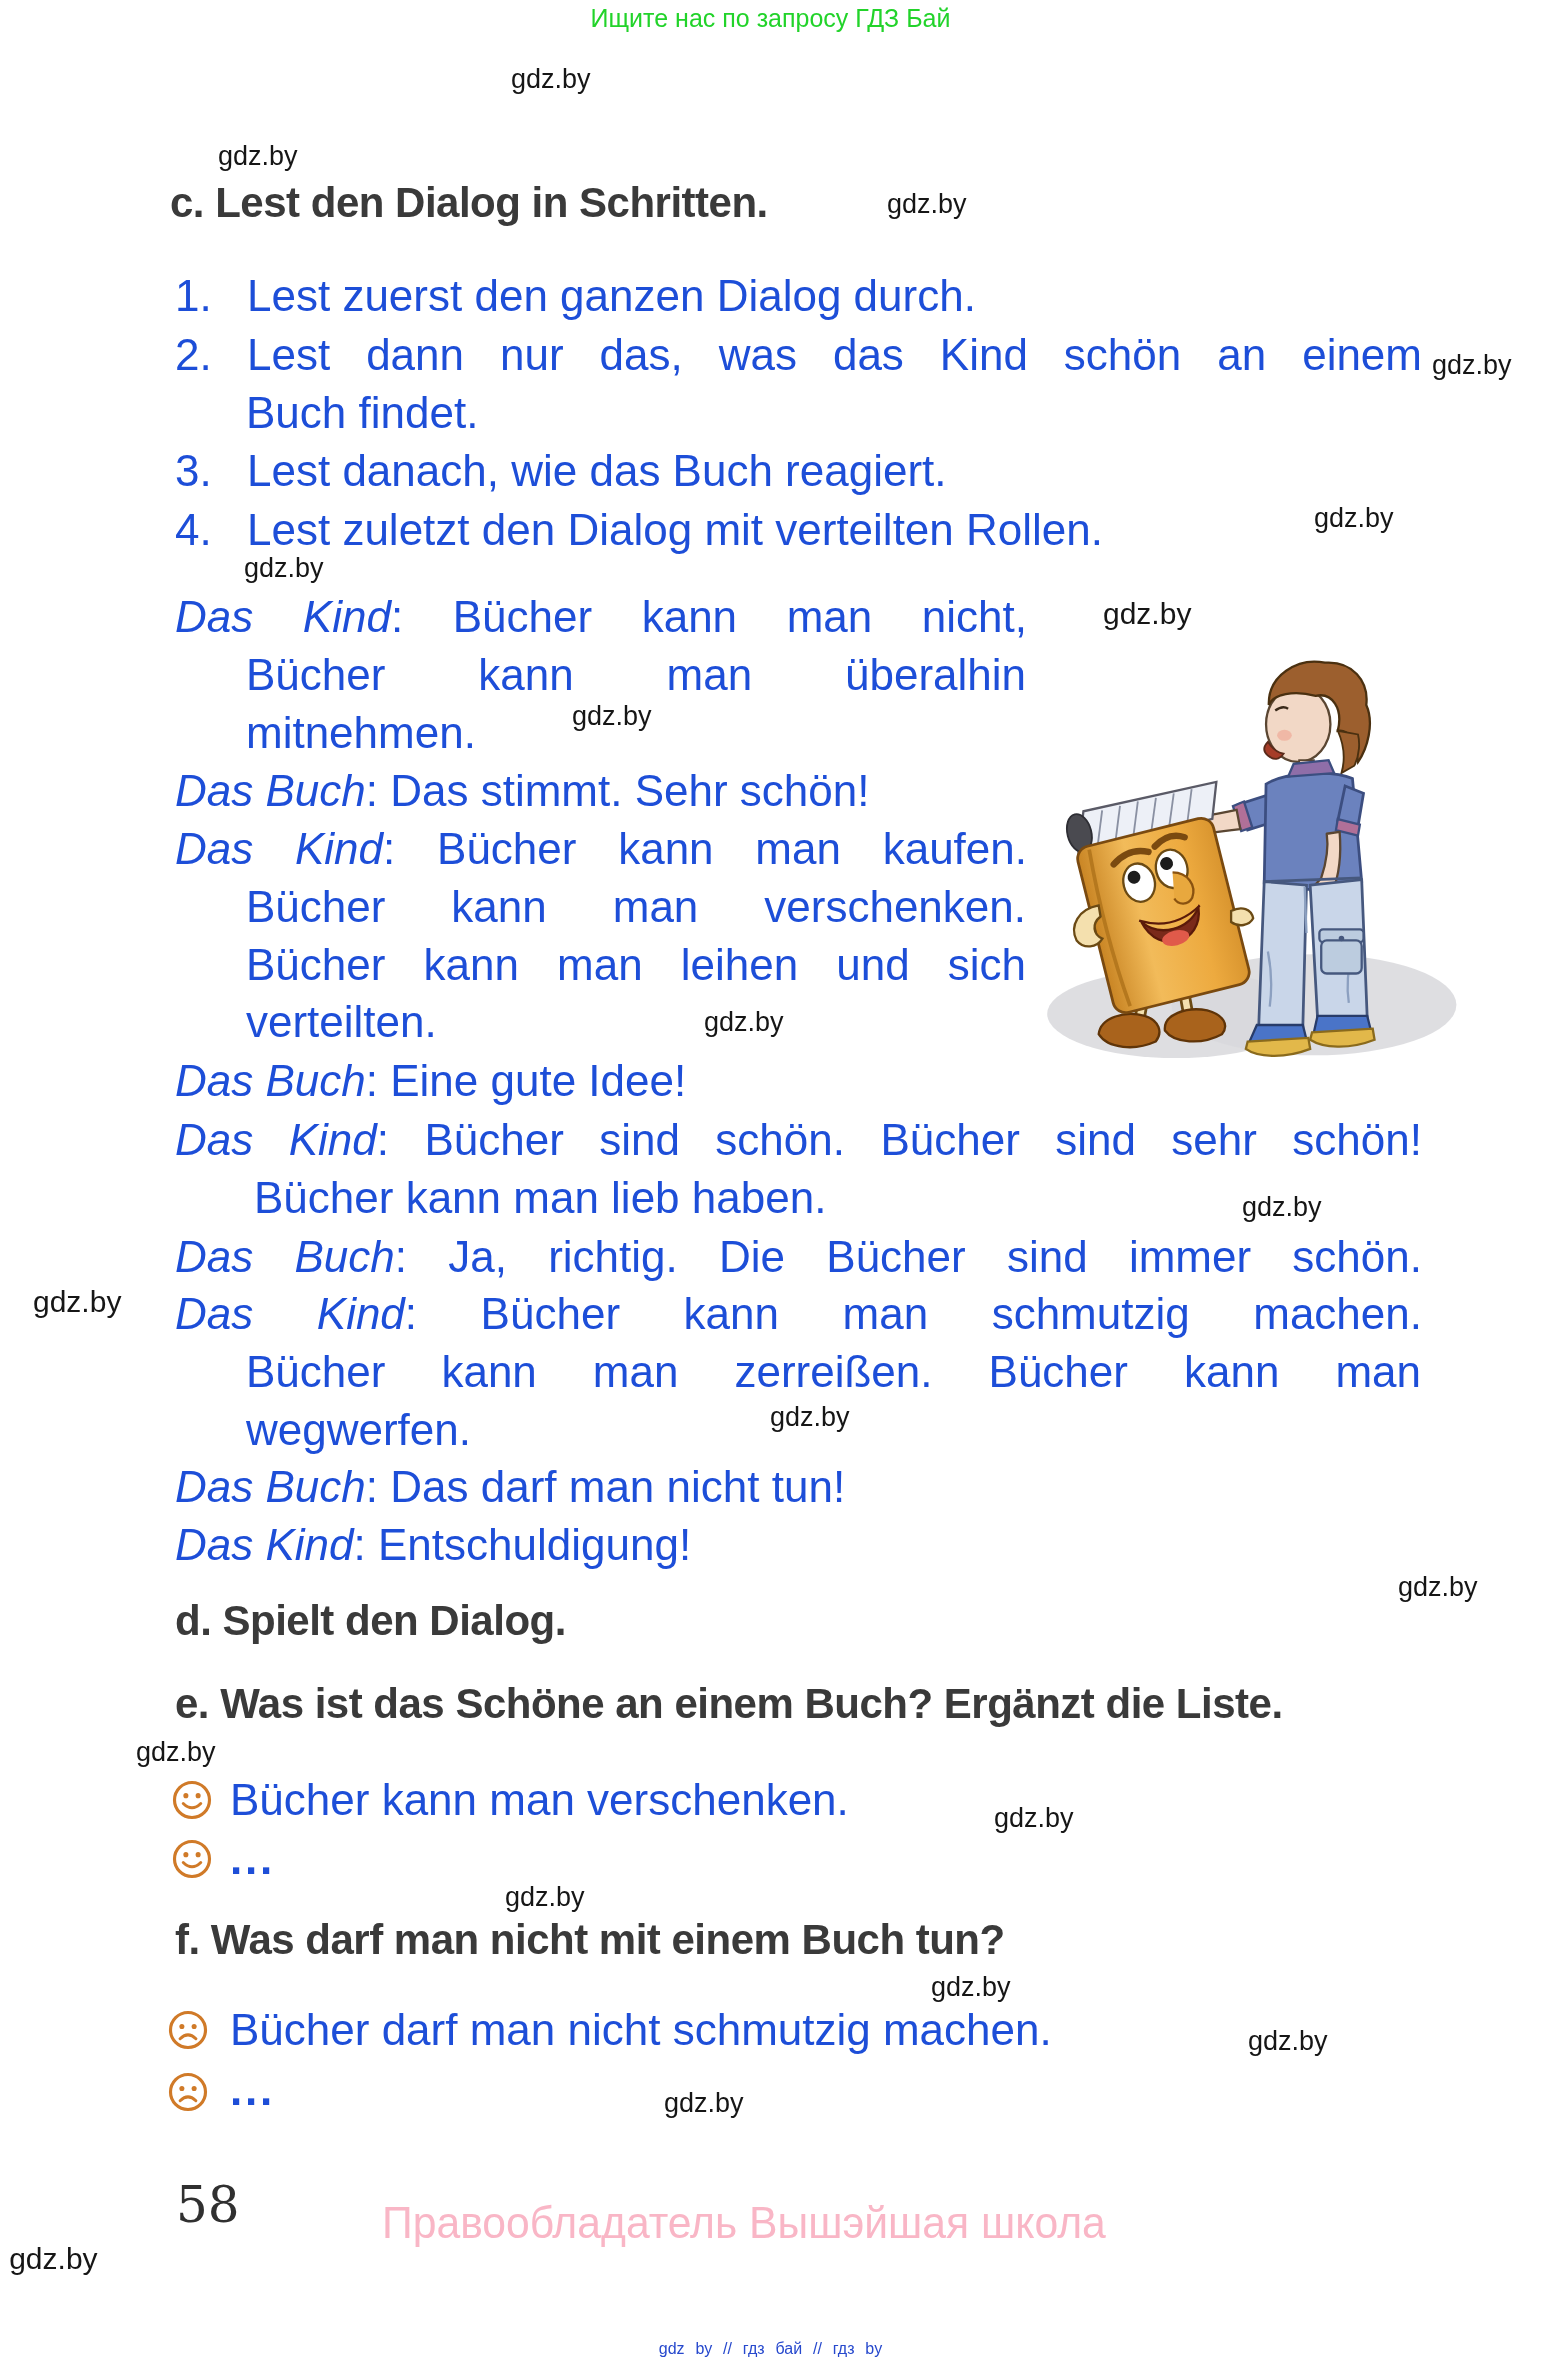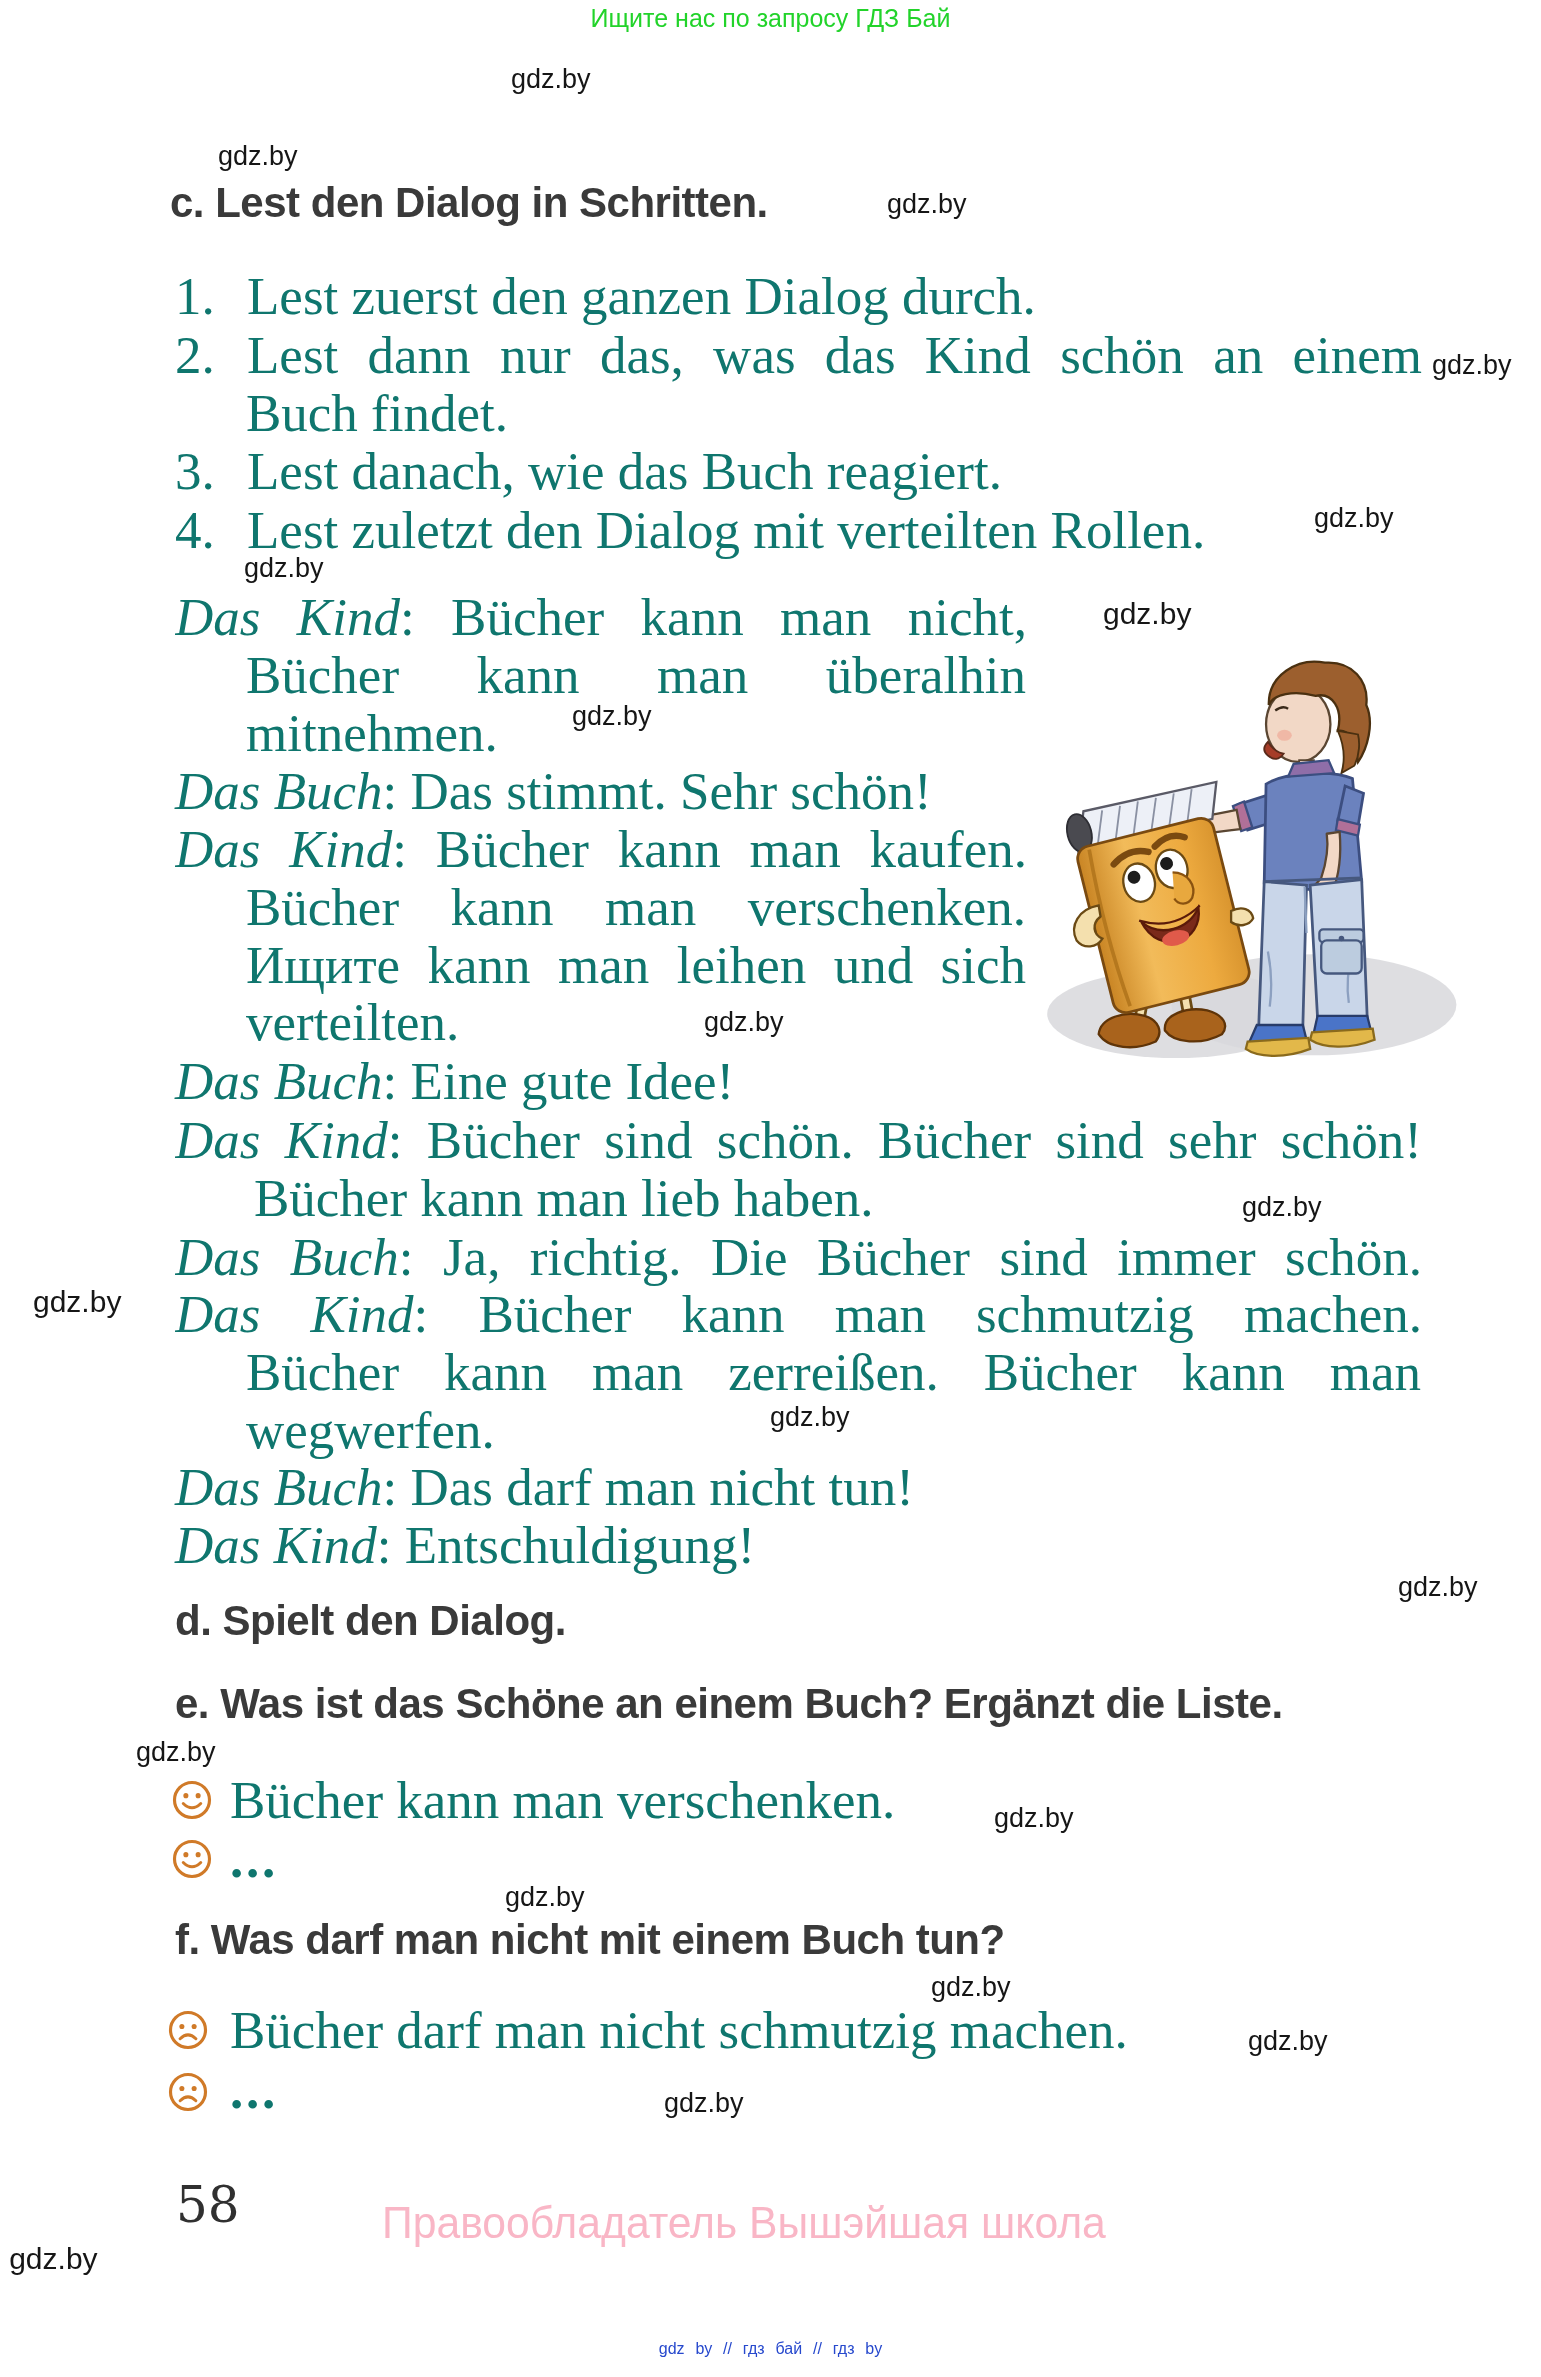--- a/index.html
+++ b/index.html
@@ -7,22 +7,22 @@
     width:1541px;height:2377px;position:relative;background:#ffffff;
     font-family:"Liberation Sans",sans-serif;overflow:hidden;
   }
   
   .wm{position:absolute;font-family:"Liberation Sans",sans-serif;font-size:27px;
       color:#161616;white-space:nowrap;letter-spacing:0px;}
   .wm.lg{font-size:30px;}
   .promo{position:absolute;top:3.7px;left:0;right:0;text-align:center;
       font-size:25px;color:#22d32a;}
   
-  .ln{position:absolute;font-family:Liberation Serif, serif;
-      font-size:53px;line-height:58px;color:#0f766e;white-space:nowrap;}
+  .ln{position:absolute;font-family:Liberation Sans, sans-serif;
+      font-size:44px;line-height:58px;color:#1d4ed8;white-space:nowrap;}
   .ln .sp{font-style:italic;}
   .just{white-space:normal;text-align:justify;text-align-last:justify;overflow:hidden;height:58px;}
   .num{display:inline-block;width:72px;}
   .dots{font-weight:bold;letter-spacing:2.8px;}
   
   .hd{position:absolute;font-family:"Liberation Sans",sans-serif;font-weight:700;
       font-size:42px;line-height:51px;color:#3a3a3a;white-space:nowrap;letter-spacing:-0.5px;}
   
   .bullet{position:absolute;width:42px;height:42px;}
   
@@ -67,21 +67,21 @@
 <div class="ln" style="left:246px;top:384px"><span>Buch findet.</span></div>
 <div class="ln" style="left:175px;top:442px"><span class="num">3.</span><span>Lest danach, wie das Buch reagiert.</span></div>
 <div class="ln" style="left:175px;top:501px"><span class="num">4.</span><span>Lest zuletzt den Dialog mit verteilten Rollen.</span></div>
 
 <div class="ln just" style="left:175px;top:588px;width:852px"><i class="sp">Das Kind</i><span>: Bücher kann man nicht,</span></div>
 <div class="ln just" style="left:246px;top:646px;width:780px"><span>Bücher kann man überalhin</span></div>
 <div class="ln" style="left:246px;top:704px"><span>mitnehmen.</span></div>
 <div class="ln" style="left:175px;top:762px"><i class="sp">Das Buch</i><span>: Das stimmt. Sehr schön!</span></div>
 <div class="ln just" style="left:175px;top:820px;width:852px"><i class="sp">Das Kind</i><span>: Bücher kann man kaufen.</span></div>
 <div class="ln just" style="left:246px;top:878px;width:780px"><span>Bücher kann man verschenken.</span></div>
-<div class="ln just" style="left:246px;top:936px;width:780px"><span>Ищите kann man leihen und sich</span></div>
+<div class="ln just" style="left:246px;top:936px;width:780px"><span>Bücher kann man leihen und sich</span></div>
 <div class="ln" style="left:246px;top:993px"><span>verteilten.</span></div>
 <div class="ln" style="left:175px;top:1052px"><i class="sp">Das Buch</i><span>: Eine gute Idee!</span></div>
 <div class="ln just" style="left:175px;top:1111px;width:1247px"><i class="sp">Das Kind</i><span>: Bücher sind schön. Bücher sind sehr schön!</span></div>
 <div class="ln" style="left:254px;top:1169px"><span>Bücher kann man lieb haben.</span></div>
 <div class="ln just" style="left:175px;top:1228px;width:1247px"><i class="sp">Das Buch</i><span>: Ja, richtig. Die Bücher sind immer schön.</span></div>
 <div class="ln just" style="left:175px;top:1285px;width:1247px"><i class="sp">Das Kind</i><span>: Bücher kann man schmutzig machen.</span></div>
 <div class="ln just" style="left:246px;top:1343px;width:1175px"><span>Bücher kann man zerreißen. Bücher kann man</span></div>
 <div class="ln" style="left:246px;top:1401px"><span>wegwerfen.</span></div>
 <div class="ln" style="left:175px;top:1458px"><i class="sp">Das Buch</i><span>: Das darf man nicht tun!</span></div>
 <div class="ln" style="left:175px;top:1516px"><i class="sp">Das Kind</i><span>: Entschuldigung!</span></div>

